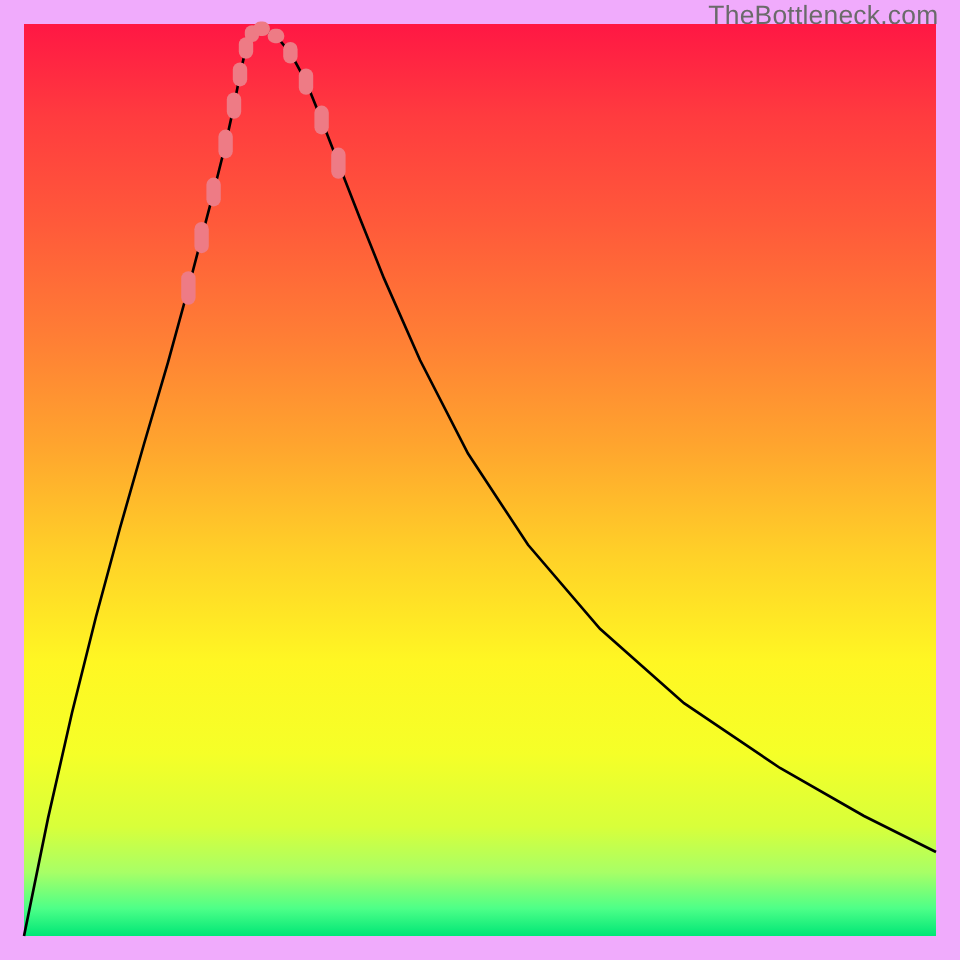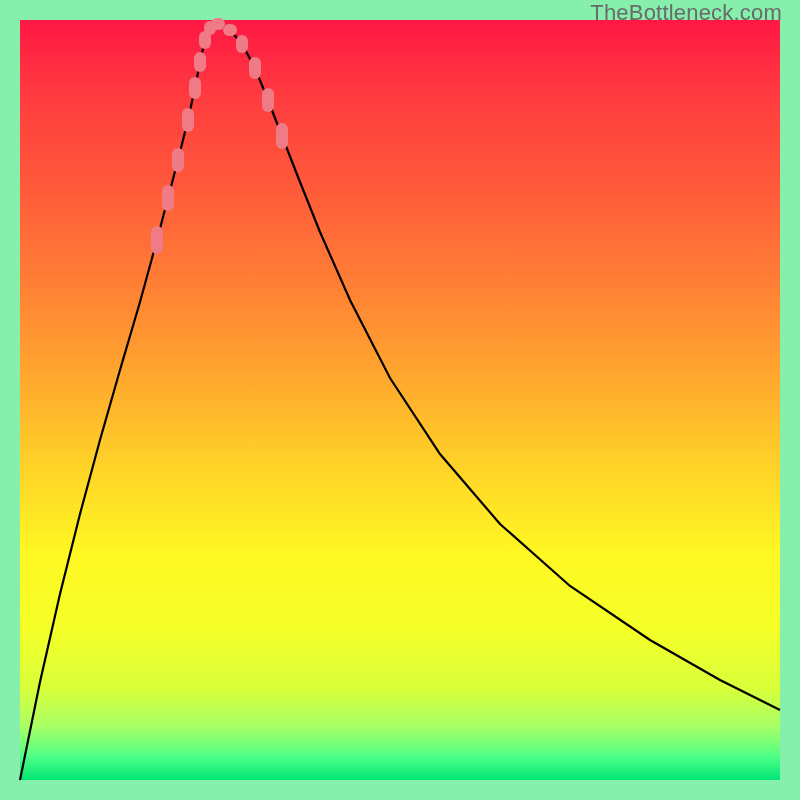--- a/index.html
+++ b/index.html
@@ -6,21 +6,21 @@
     margin: 0;
     padding: 0;
     width: 800px;
     height: 800px;
     overflow: hidden;
     font-family: Arial, Helvetica, sans-serif;
   }
   .frame {
     width: 800px;
     height: 800px;
-    background: #86efac;
+    background: #f0abfc;
     position: relative;
     box-sizing: border-box;
   }
   .plot-area {
     position: absolute;
     left: 20px;
     top: 20px;
     width: 760px;
     height: 760px;
     background: linear-gradient(

